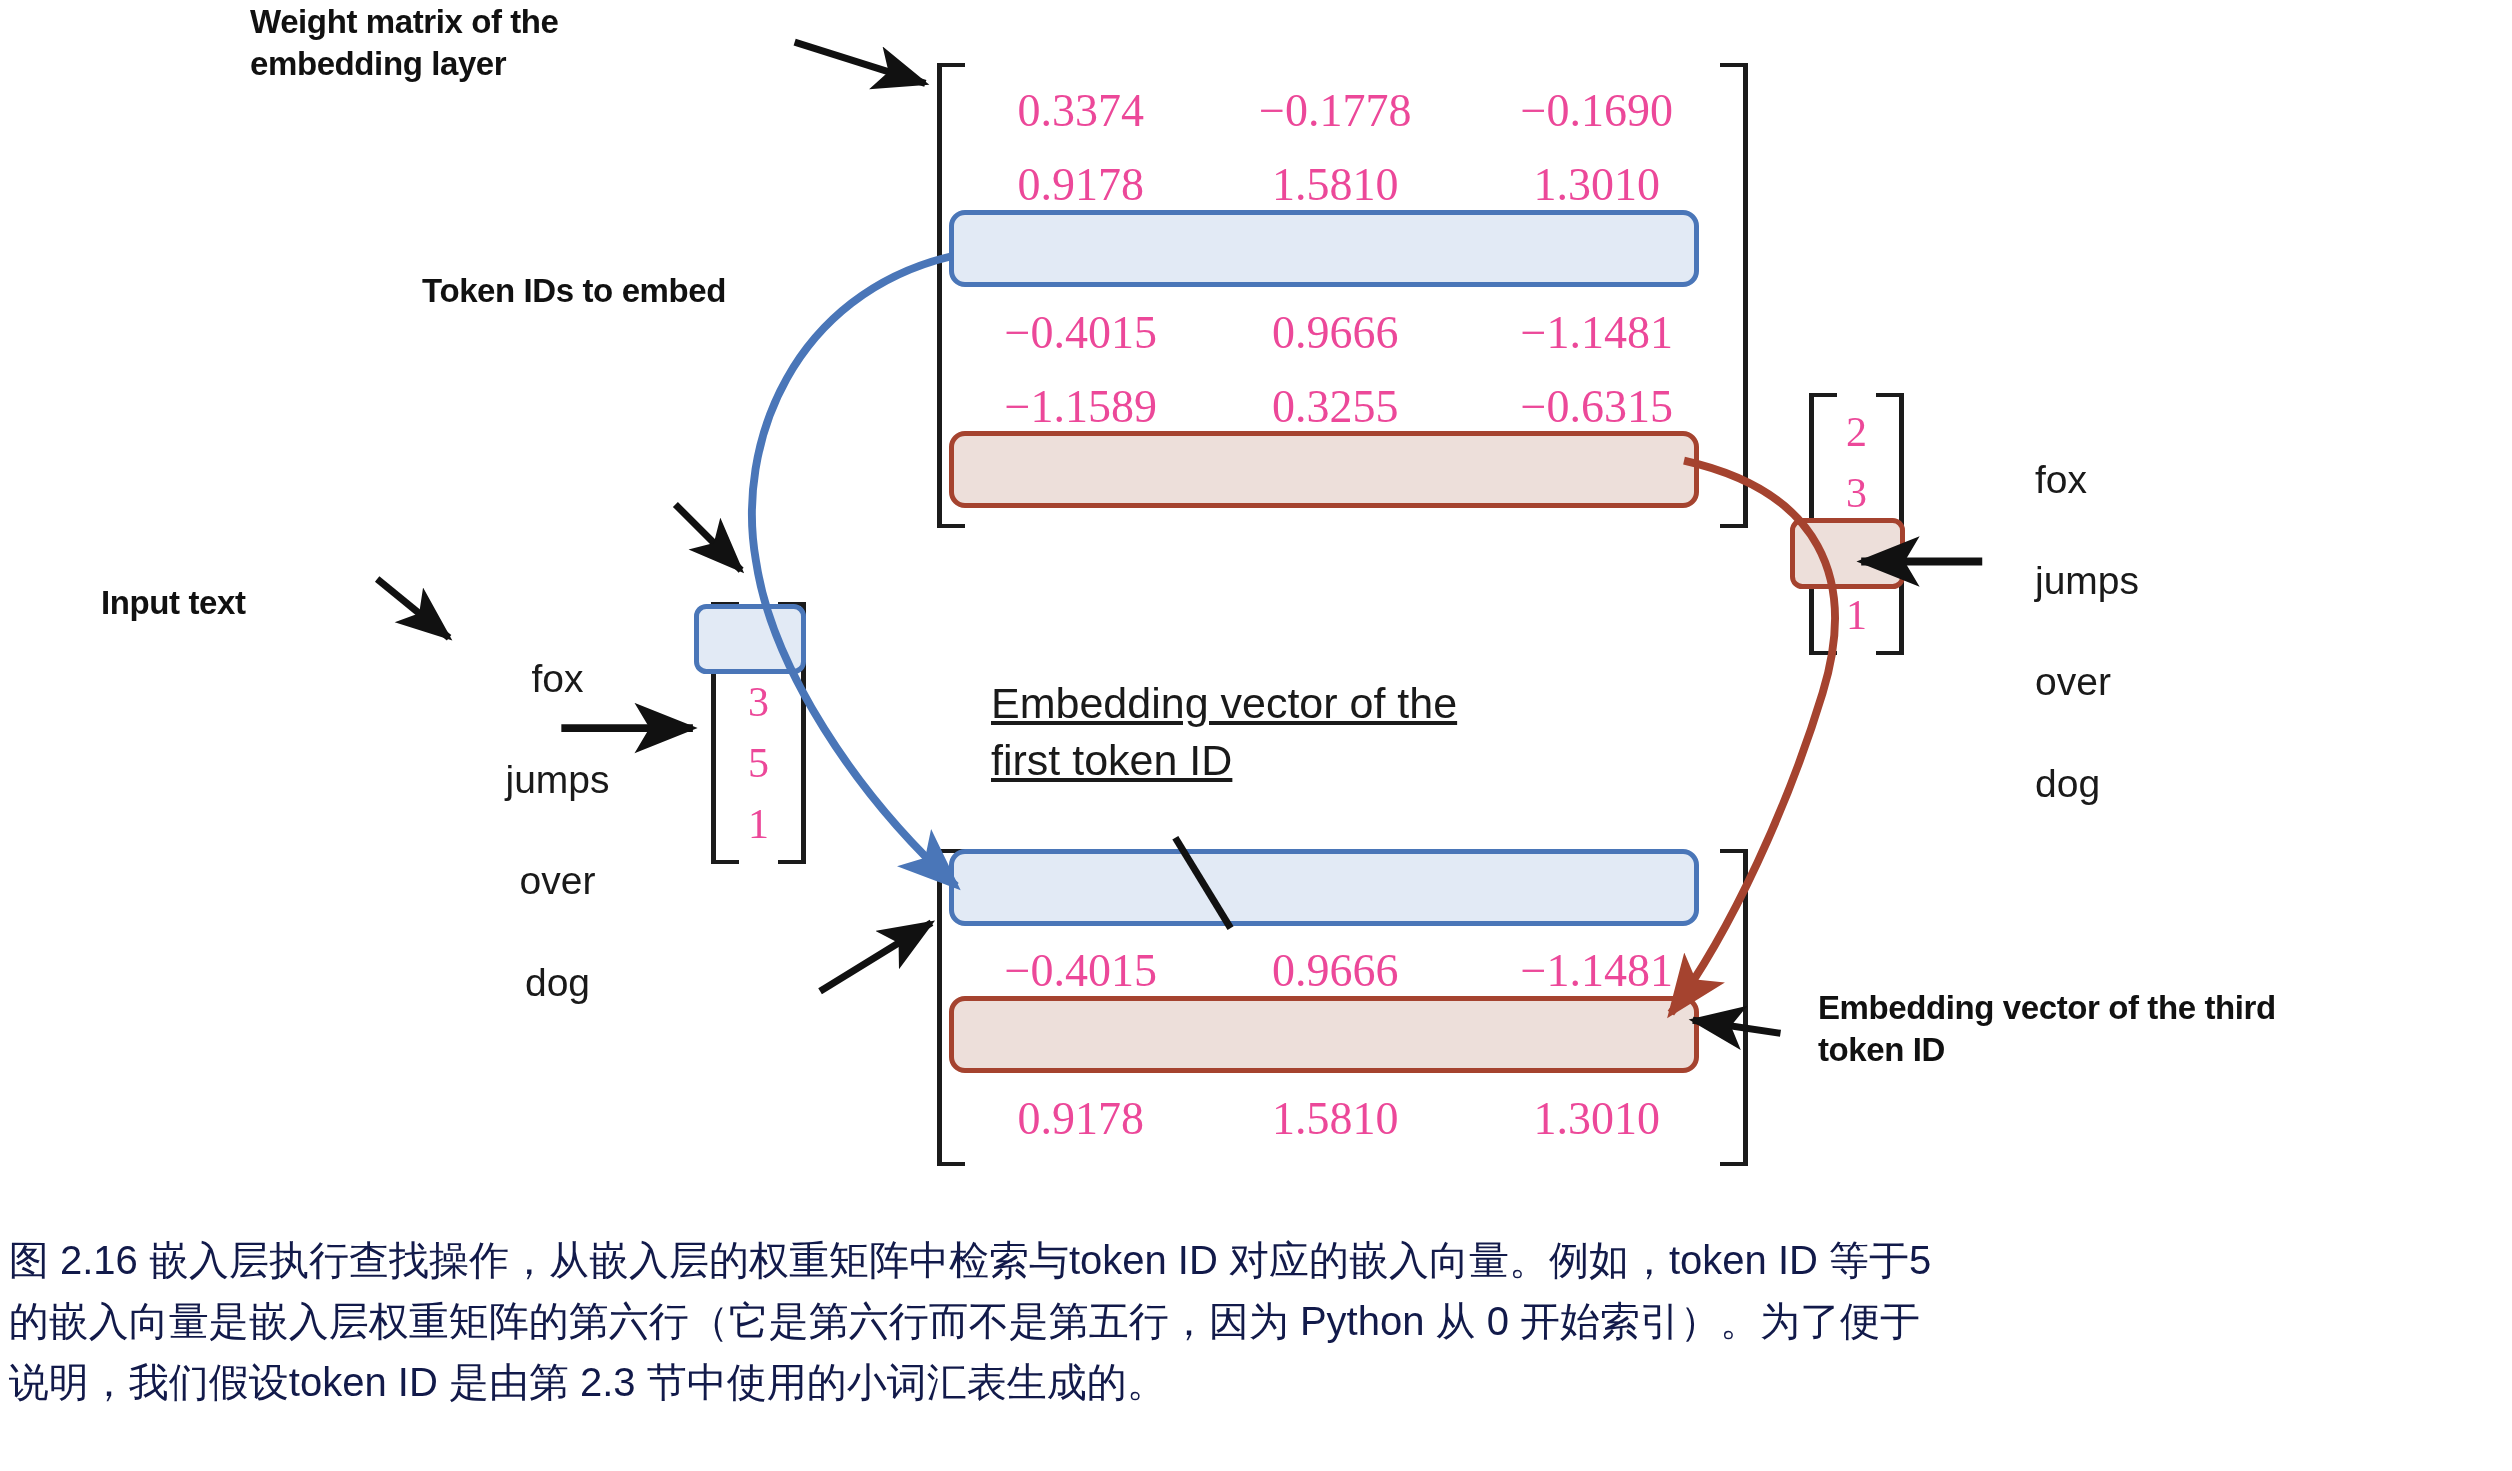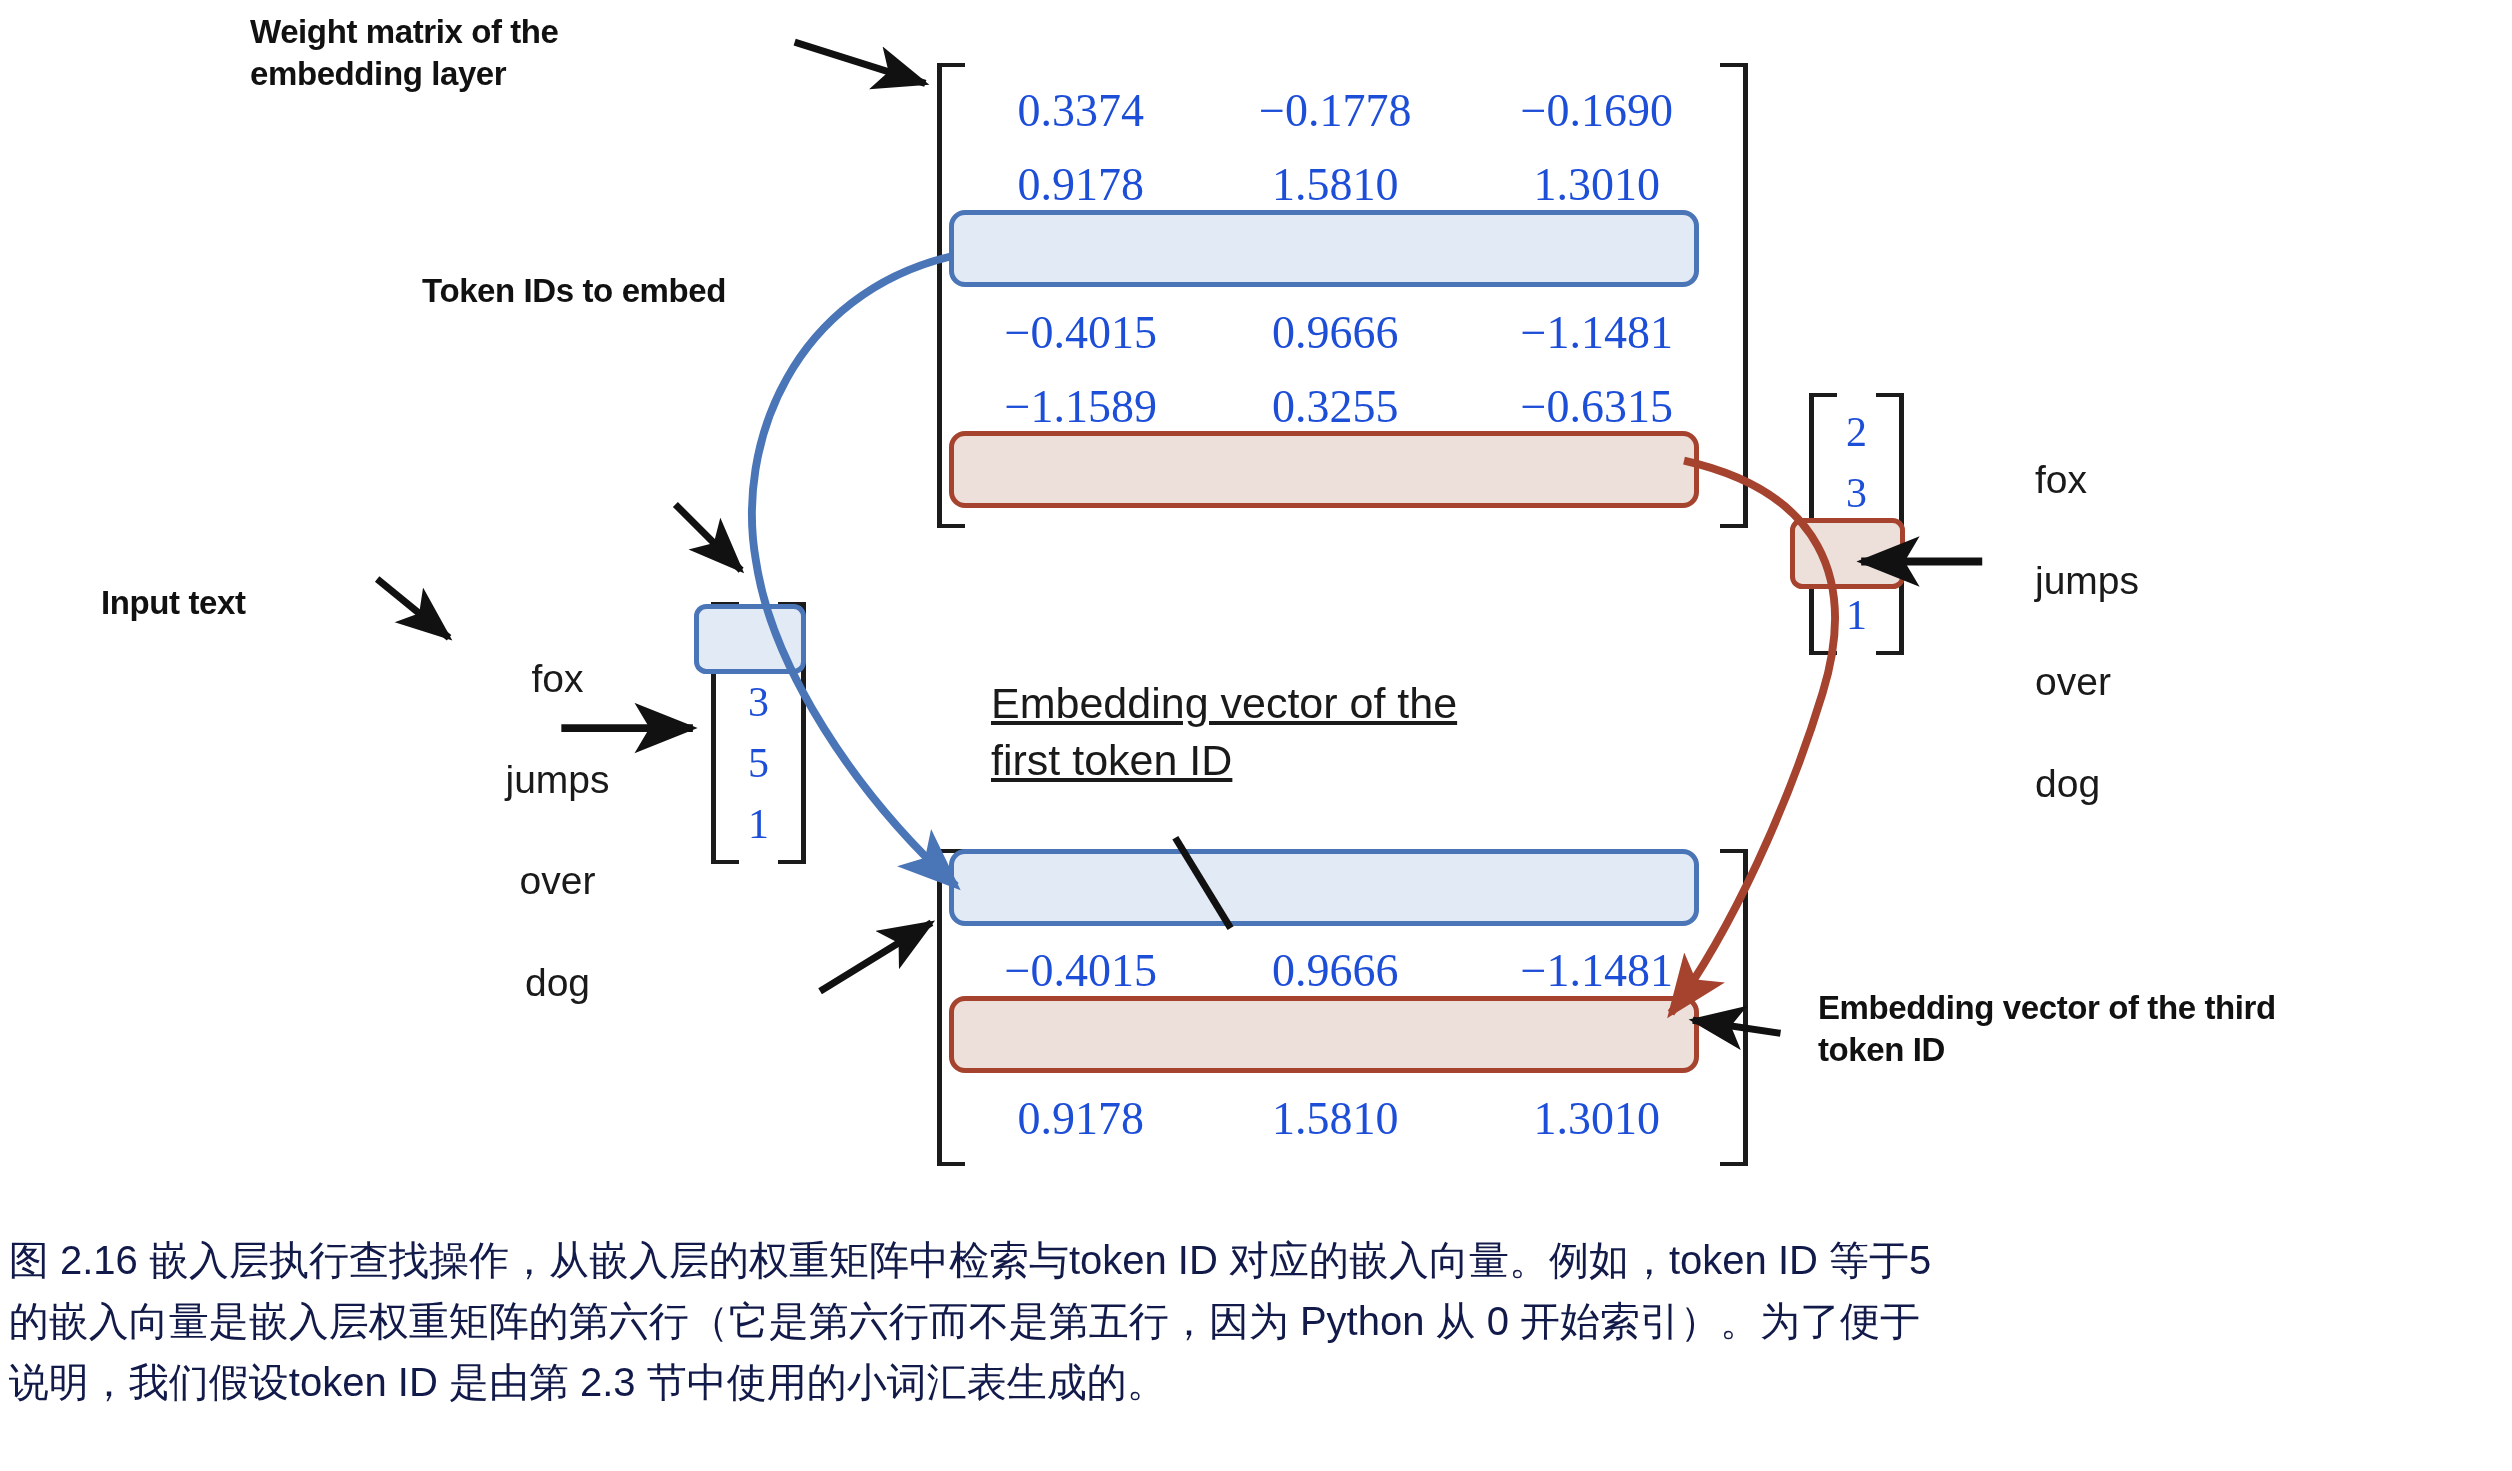--- a/index.html
+++ b/index.html
@@ -47,21 +47,21 @@
     font-size: 43px;
     line-height: 1.32;
     text-decoration: underline;
   }
 
   
   .matrix {
     position: absolute;
     font-family: "Liberation Serif", serif;
     font-size: 42px;
-    color: #1d4ed8;
+    color: #ec4899;
   }
   .matrix .rows {
     position: relative;
     display: flex;
     flex-direction: column;
   }
   .mrow {
     display: flex;
     align-items: center;
     position: relative;
@@ -181,21 +181,21 @@
 
     <g>
       <path d="M1085,292 C905,335 838,505 862,640 C880,760 975,905 1090,1010" stroke="#4a76b8" stroke-width="9" fill="none" marker-end="url(#arrowBlue)"></path>
     </g>
 
     <g>
       <path d="M1920,525 C2075,560 2118,660 2078,790 C2040,915 1975,1060 1905,1155" stroke="#a5432f" stroke-width="9" fill="none" marker-end="url(#arrowRed)"></path>
     </g>
   </svg>
 
-  <div class="abs callout" style="left:250px; top:11px; width:544px; text-align:left;">Weight matrix of the
+  <div class="abs callout" style="left:250px; top:1px; width:544px; text-align:left;">Weight matrix of the
 embedding layer</div>
 
   <div class="abs callout" style="left:235px; top:270px; width:491px;text-align:right;">Token IDs to embed</div>
 
   <div class="abs callout" style="left:101px; top:582px; width:289px;">Input text</div>
 
 
   <div class="abs plain small" style="left:991px; top:675px; width:614px;">Embedding vector of the
 first token ID</div>
 

